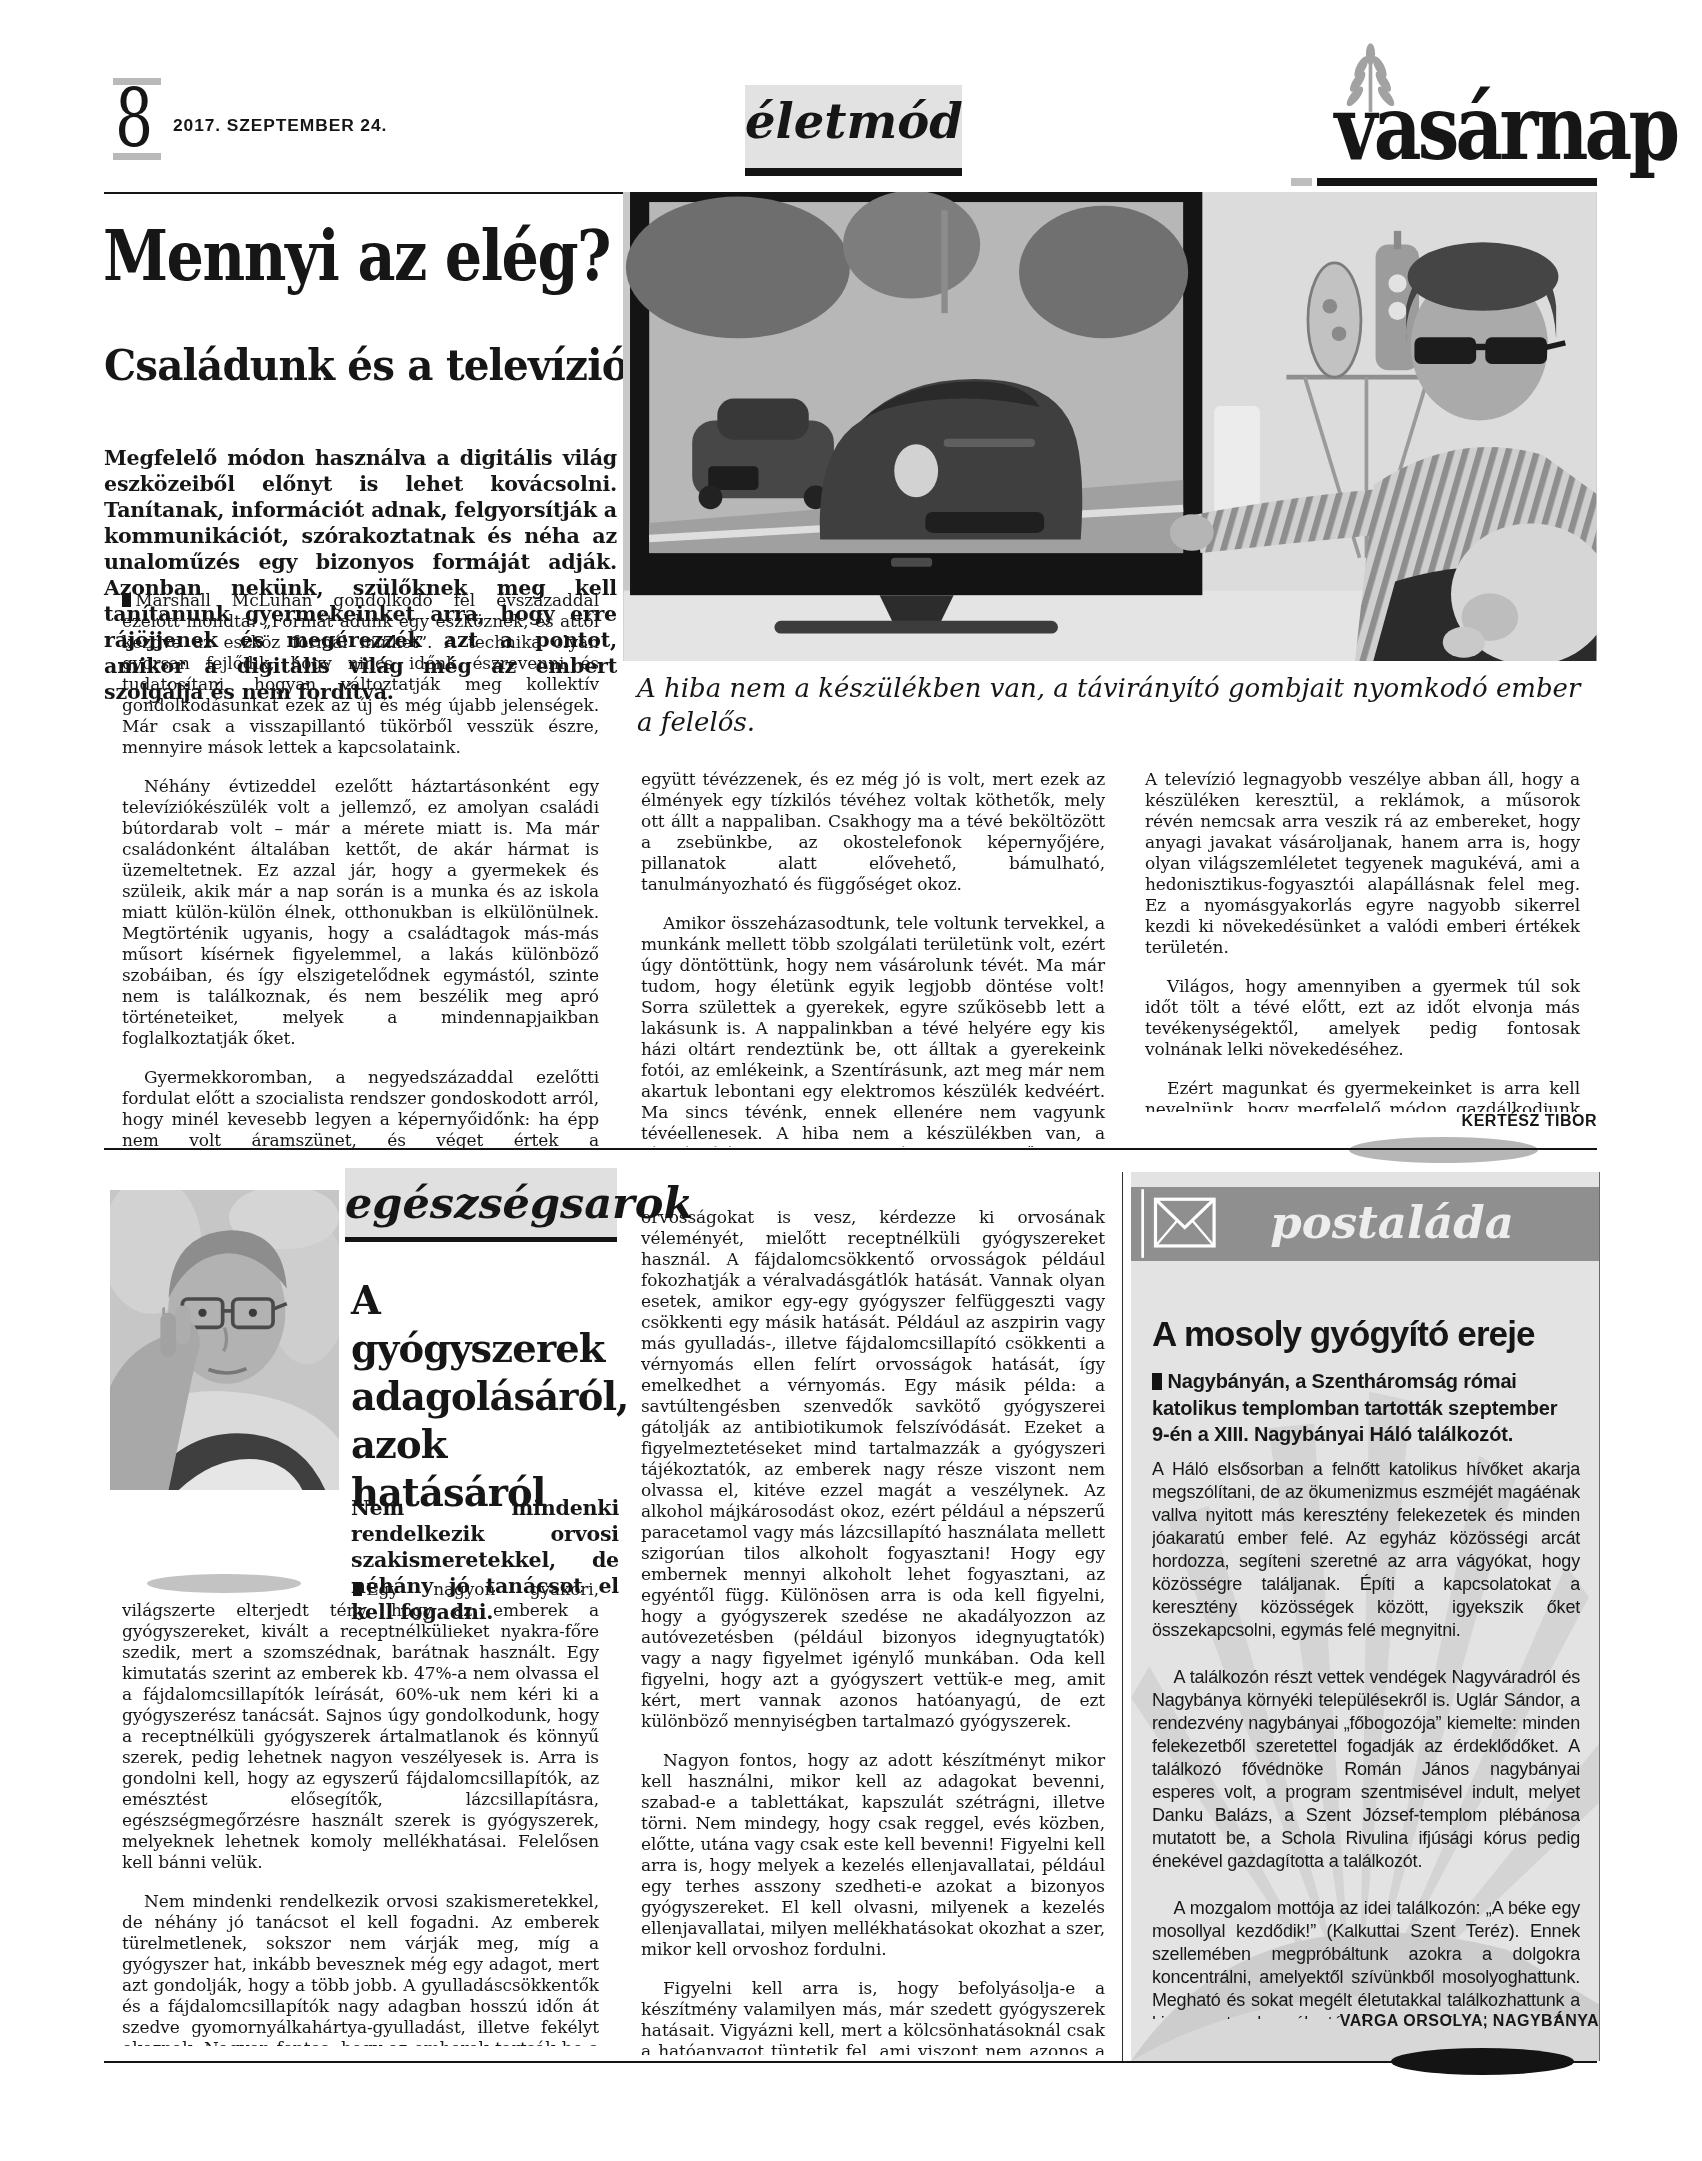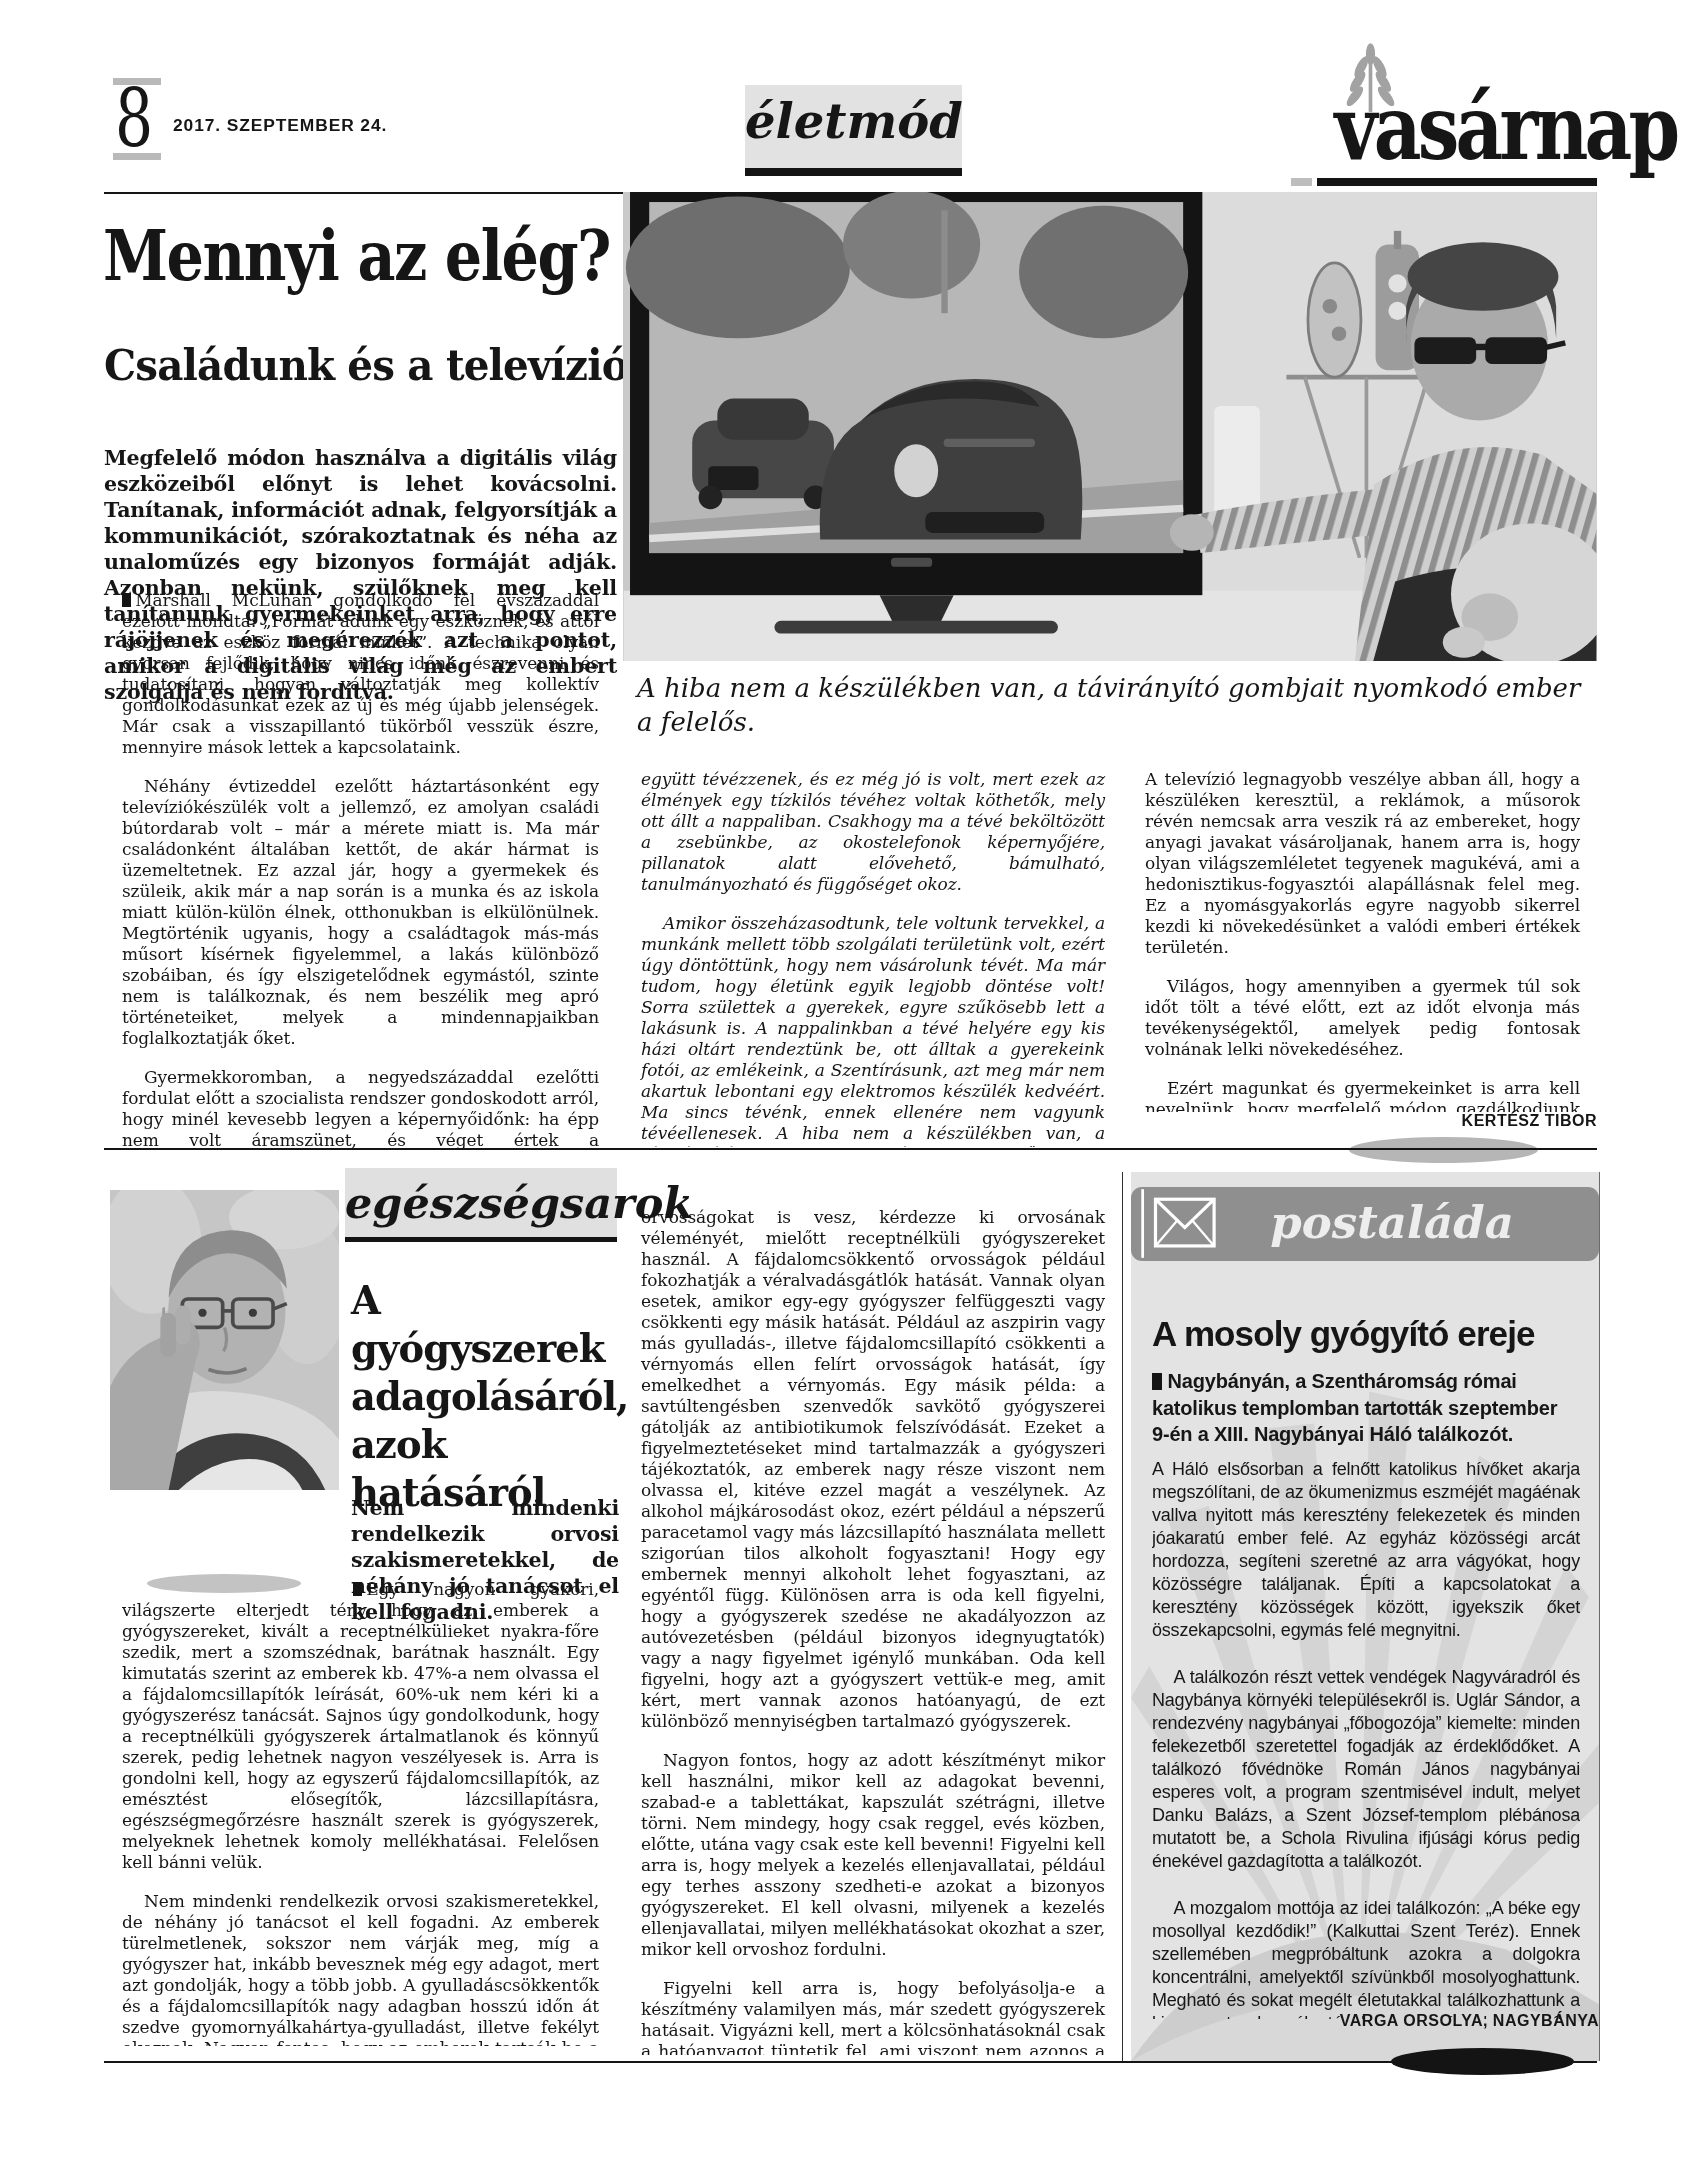--- a/index.html
+++ b/index.html
@@ -23,21 +23,21 @@
   
   #m-title{left:103px;top:214px;font-size:70px;font-weight:700;white-space:nowrap;transform:scaleX(.84);transform-origin:left top;letter-spacing:-1.8px;}
   #m-title .lite{font-weight:400;margin-left:12px;}
   #m-subtitle{left:104px;top:340px;font-size:43px;font-weight:700;white-space:nowrap;transform:scaleX(.94);transform-origin:left top;letter-spacing:-0.9px;}
   .lead{font-weight:700;font-size:20.6px;line-height:26px;text-align:justify;letter-spacing:-0.2px;}
   #m-lead{left:104px;top:445px;width:513px;}
   .bodycol{font-size:17px;line-height:21px;text-align:justify;letter-spacing:-0.1px;overflow:hidden;}
   .bodycol p{margin:18px;}
   .bodycol p + p{text-indent:1.3em;}
   #m-col1{left:104px;top:572px;width:513px;height:576px;}
-  #m-col2{left:623px;top:751px;width:500px;height:396px;font-style:italic;}
+  #m-col2{left:623px;top:751px;width:500px;height:396px;}
   #m-col3{left:1127px;top:751px;width:471px;height:361px;}
   .sq{display:inline-block;width:.5em;height:.82em;background:#141414;margin-right:.28em;vertical-align:-.08em;}
   #photo{left:623px;top:192px;width:974px;height:469px;overflow:hidden;background:#c9c9c9;}
   #m-caption{left:637px;top:671px;width:960px;font-style:italic;font-size:26px;line-height:34px;}
   .author{position:absolute;font-family:"Liberation Sans",sans-serif;font-weight:700;font-size:16px;letter-spacing:0.5px;text-align:right;}
   #m-author{left:1127px;top:1112px;width:470px;}
   .oval{position:absolute;border-radius:50%;}
   #oval-kertesz{left:1349px;top:1137px;width:189px;height:26px;background:#b6b6b6;}
   #rule-mid{left:104px;top:1148px;width:1493px;height:1.8px;background:#141414;}
   
@@ -49,21 +49,21 @@
   #h-label-rule{left:345px;top:1237px;width:272px;height:5px;background:#141414;}
   #h-headline{left:351px;top:1276px;width:270px;font-size:40px;line-height:48px;font-weight:700;letter-spacing:-0.9px;transform:scaleX(.96);transform-origin:left top;}
   #h-lead{left:351px;top:1495px;width:268px;}
   #h-col1{left:104px;top:1561px;width:513px;height:485px;}
   #h-col1 .spacer{float:left;width:249px;height:26.5px;}
   #h-col2{left:623px;top:1189px;width:500px;height:866px;}
   #divider-v{left:1122px;top:1172px;width:1.4px;height:889px;background:#2e2e2e;}
   
   #mb-box{left:1131px;top:1172px;width:468px;height:889px;background:#e3e3e3;border-right:1.4px solid #6a6a6a;overflow:hidden;}
   #mb-watermark{position:absolute;left:0;top:0;width:100%;height:100%;}
-  #mb-banner{position:absolute;left:0;top:14.6px;width:100%;height:74px;background:#8f8f8f;border-radius:11px;}
+  #mb-banner{position:absolute;left:0;top:14.6px;width:100%;height:74px;background:#8f8f8f;}
   #mb-banner-label{position:absolute;left:101px;top:0;width:320px;text-align:center;font-style:italic;font-weight:700;font-size:45px;line-height:72px;color:#ededed;}
   #mb-envelope{position:absolute;left:8.2px;top:2.7px;}
   #mb-headline{position:absolute;left:21px;top:142px;width:426px;font-family:"Liberation Sans",sans-serif;font-weight:700;font-size:35px;letter-spacing:-0.9px;}
   #mb-lead{position:absolute;left:21px;top:196px;width:426px;font-family:"Liberation Sans",sans-serif;font-weight:700;font-size:20px;line-height:26.5px;letter-spacing:-0.2px;}
   #mb-body{position:absolute;left:21px;top:286px;width:428px;height:561px;font-family:"Liberation Sans",sans-serif;font-size:18px;line-height:23px;text-align:justify;letter-spacing:-0.2px;overflow:hidden;}
   #mb-body p{margin:0;}
   #mb-body p + p{text-indent:1.2em;margin-top:24px;}
   #mb-author{left:1131px;top:2012px;width:447px;padding-left:21px;}
   #oval-black{left:1391px;top:2048px;width:183px;height:26.5px;background:#141414;z-index:4;}
   #rule-bottom{left:104px;top:2061px;width:1493px;height:1.8px;background:#141414;z-index:3;}

